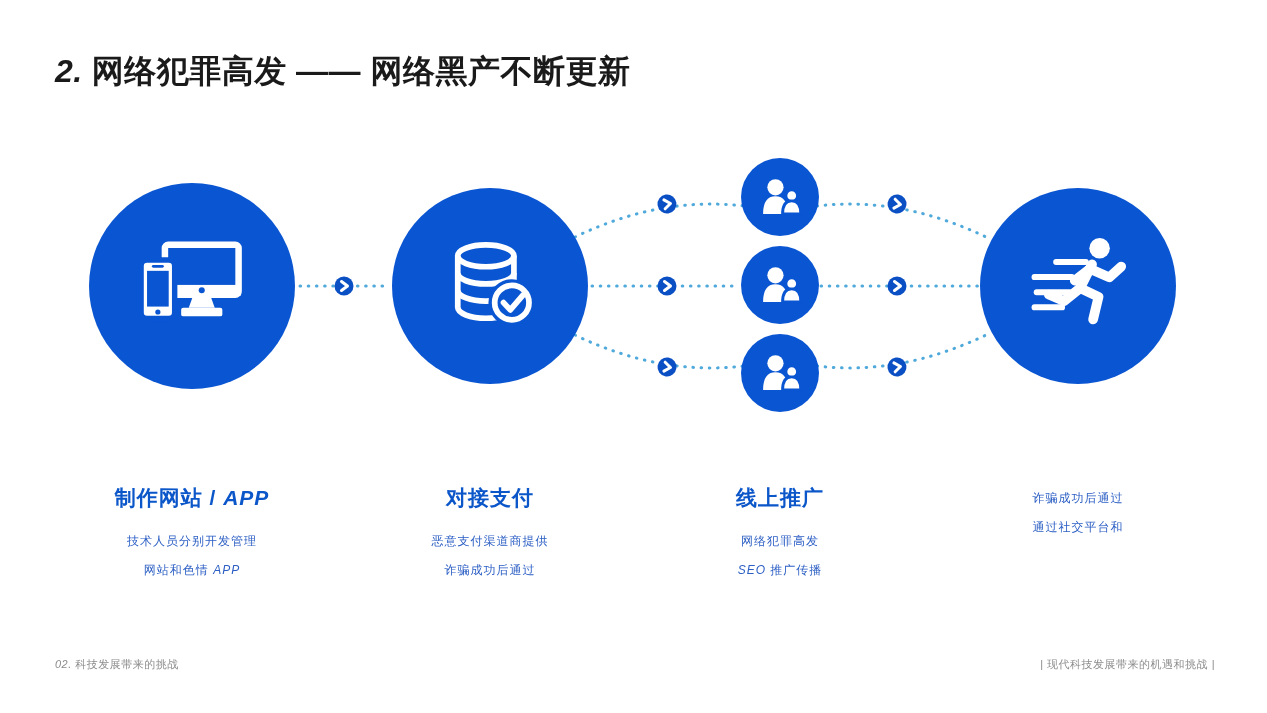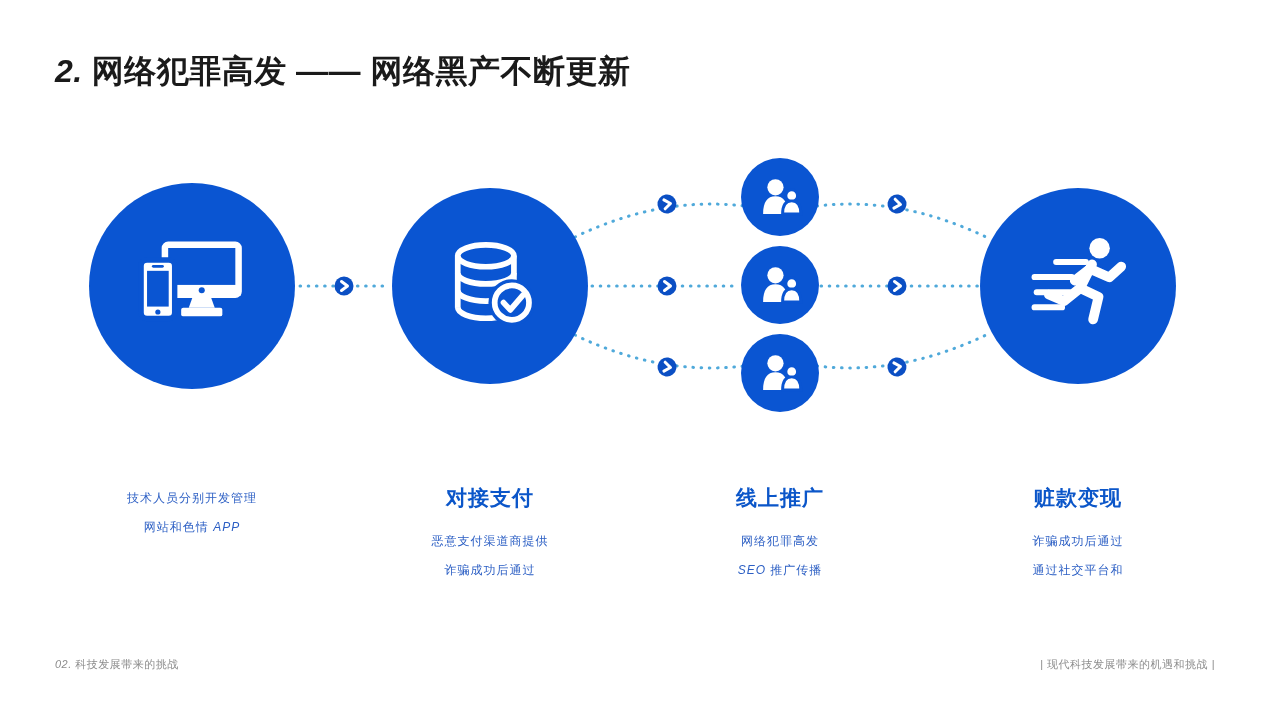--- a/index.html
+++ b/index.html
@@ -166,41 +166,41 @@
         <path d="M68,30 L57,52"></path>
         <path d="M66,34 L84,42 L95,32"></path>
         <path d="M66,34 L52,45"></path>
         <path d="M57,52 L74,60 L69,81"></path>
         <path d="M57,52 L42,64 L28,58"></path>
       </g>
     </svg>
   </div>
 
   <div class="step s1">
+    <div class="step-heading"><span>制作网站 / </span><span style="font-style: italic;">APP</span></div>
     <div class="step-sub">
       <div><span>技术人员分别开发管理</span></div>
       <div><span>网站和色情 </span><span style="font-style: italic;">APP</span></div>
     </div>
   </div>
   <div class="step s2">
     <div class="step-heading"><span>对接支付</span></div>
     <div class="step-sub">
       <div><span>恶意支付渠道商提供</span></div>
       <div><span>诈骗成功后通过</span></div>
     </div>
   </div>
   <div class="step s3">
     <div class="step-heading"><span>线上推广</span></div>
     <div class="step-sub">
       <div><span>网络犯罪高发</span></div>
       <div><span style="font-style: italic;">SEO </span><span>推广传播</span></div>
     </div>
   </div>
   <div class="step s4">
-    <div class="step-heading"><span>赃款变现</span></div>
     <div class="step-sub">
       <div><span>诈骗成功后通过</span></div>
       <div><span>通过社交平台和</span></div>
     </div>
   </div>
 
   <div class="footer-left"><span style="font-style: italic;">02.</span><span> 科技发展带来的挑战</span></div>
   <div class="footer-right">| 现代科技发展带来的机遇和挑战 |</div>
 
 </div>

